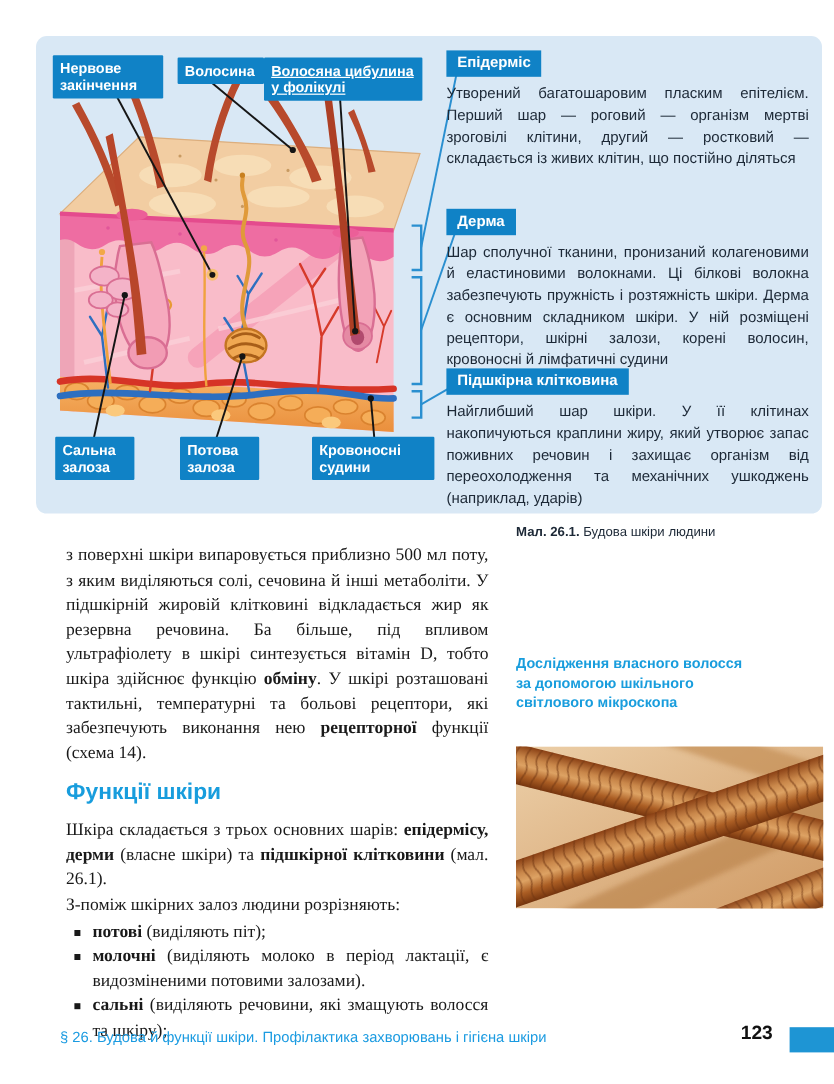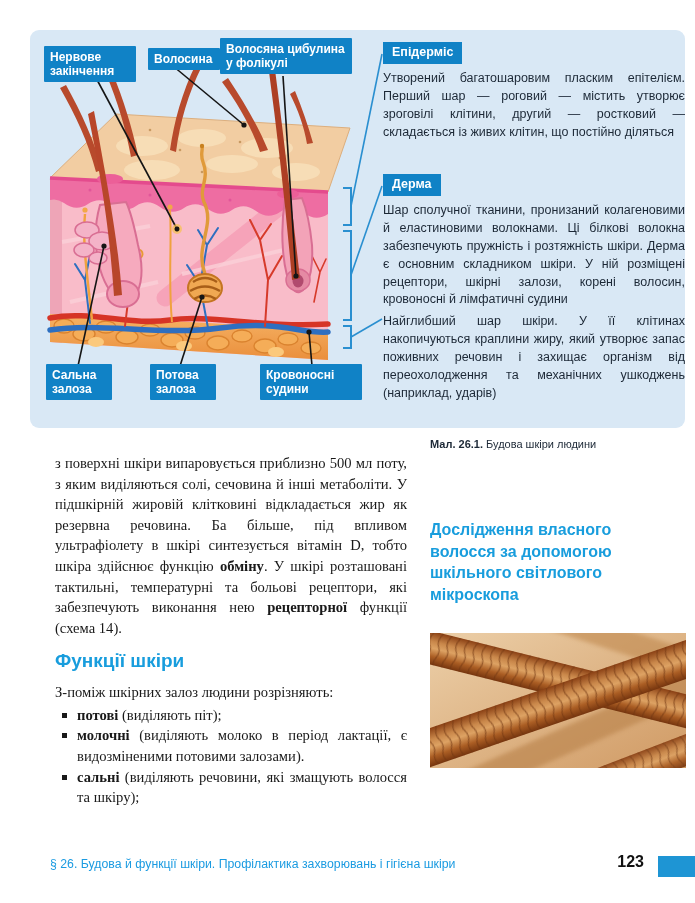--- a/index.html
+++ b/index.html
@@ -9,45 +9,45 @@
   
   .panel{position:absolute;left:30px;top:30px;width:655px;height:398px;
          background:#d9e8f5;border-radius:9px;}
   .panel svg.illu{position:absolute;left:0;top:0;}
 
   .lbl{position:absolute;background:#1082c6;color:#fff;font-weight:bold;
        font-size:12px;line-height:1.18;text-align:left;padding:4px 6px;
        border-radius:1px;box-sizing:border-box;}
   .lbl-nerve{left:14px;top:16px;width:92px;}
   .lbl-hair{left:118px;top:18px;width:72px;}
-  .lbl-bulb{left:190px;top:8px;width:132px;}
+  .lbl-bulb{left:190px;top:18px;width:132px;text-decoration:underline;}
   .lbl-sebaceous{left:16px;top:334px;width:66px;}
   .lbl-sweat{left:120px;top:334px;width:66px;}
   .lbl-vessels{left:230px;top:334px;width:102px;}
 
-  .callout{position:absolute;left:353px;width:302px;}
+  .callout{position:absolute;left:342px;width:302px;}
   .co-head{display:inline-block;background:#1082c6;color:#fff;font-weight:bold;
            font-size:12.5px;line-height:1.2;padding:3px 9px 4px;}
   .co-body{margin-top:6px;font-size:12.5px;line-height:1.43;text-align:justify;color:#1c2836;}
   .co-1{top:12px;} .co-2{top:144px;} .co-3{top:277px;}
 
   
   .col-left{position:absolute;left:55px;top:453px;width:352px;
             font-family:"Liberation Serif",serif;font-size:14.6px;
             line-height:20.6px;color:#191919;text-align:justify;}
   .col-left p{margin:0;}
   .col-left h2{font-family:"Liberation Sans",sans-serif;color:#189ddd;
                font-size:19px;line-height:1.1;margin:13px 0 10px;text-align:left;}
   .blist{margin:2px 0 0;}
   .bitem{position:relative;padding-left:22px;}
   .bitem .sq{position:absolute;left:7px;top:8px;width:5px;height:5px;background:#191919;}
 
   .col-right{position:absolute;left:430px;top:437px;width:256px;}
   .fig-caption{font-size:11px;line-height:1.3;color:#1c2836;}
-  .sb-head{margin-top:68px;width:200px;font-weight:bold;font-size:16px;
+  .sb-head{margin-top:94px;width:200px;font-weight:bold;font-size:12px;
            line-height:1.34;color:#189ddd;}
   .sb-body{margin-top:9px;width:236px;font-size:12.5px;line-height:1.46;color:#1c2836;}
   .photo{margin-top:28px;width:256px;height:135px;display:block;}
 
   
   .footer-title{position:absolute;left:50px;top:857px;font-size:12.3px;color:#1b9be1;}
   .page-number{position:absolute;left:596px;top:853px;width:48px;text-align:right;
                font-weight:bold;font-size:16px;color:#111;}
   .page-tab{position:absolute;left:658px;top:856px;width:37px;height:21px;background:#1e95d4;}
   b{font-weight:bold;}
@@ -209,34 +209,36 @@
 
     <div class="lbl lbl-nerve">Нервове закінчення</div>
     <div class="lbl lbl-hair">Волосина</div>
     <div class="lbl lbl-bulb">Волосяна цибулина у фолікулі</div>
     <div class="lbl lbl-sebaceous">Сальна залоза</div>
     <div class="lbl lbl-sweat">Потова залоза</div>
     <div class="lbl lbl-vessels">Кровоносні судини</div>
 
     <div class="callout co-1">
       <div class="co-head">Епідерміс</div>
-      <div class="co-body">Утворений багатошаровим пласким епітелієм. Перший шар — роговий — містить утворює зроговілі клітини, другий — ростковий — складається із живих клітин, що постійно діляться</div>
+      <div class="co-body">Утворений багатошаровим пласким епітелієм. Перший шар — роговий — організм мертві зроговілі клітини, другий — ростковий — складається із живих клітин, що постійно діляться</div>
     </div>
     <div class="callout co-2">
       <div class="co-head">Дерма</div>
       <div class="co-body">Шар сполучної тканини, пронизаний колагеновими й еластиновими волокнами. Ці білкові волокна забезпечують пружність і розтяжність шкіри. Дерма є основним складником шкіри. У ній розміщені рецептори, шкірні залози, корені волосин, кровоносні й лімфатичні судини</div>
     </div>
     <div class="callout co-3">
+      <div class="co-head">Підшкірна клітковина</div>
       <div class="co-body">Найглибший шар шкіри. У її клітинах накопичуються краплини жиру, який утворює запас поживних речовин і захищає організм від переохолодження та механічних ушкоджень (наприклад, ударів)</div>
     </div>
   </div>
 
   <div class="col-left">
     <p><span>з поверхні шкіри випаровується приблизно 500 мл поту, з яким виділяються солі, сечовина й інші метаболіти. У підшкірній жировій клітковині відкладається жир як резервна речовина. Ба більше, під впливом ультрафіолету в шкірі синтезується вітамін D, тобто шкіра здійснює функцію </span><b>обміну</b><span>. У шкірі розташовані тактильні, температурні та больові рецептори, які забезпечують виконання нею </span><b>рецепторної</b><span> функції (схема 14).</span></p>
     <h2>Функції шкіри</h2>
+    <p><span>Шкіра складається з трьох основних шарів: </span><b>епідермісу, дерми</b><span> (власне шкіри) та </span><b>підшкірної клітковини</b><span> (мал. 26.1).</span></p>
     <p class="blist-intro">З-поміж шкірних залоз людини розрізняють:</p>
     <div class="blist">
       <div class="bitem">
         <span class="sq"></span>
         <span><b>потові</b><span> (виділяють піт);</span></span>
       </div>
       <div class="bitem">
         <span class="sq"></span>
         <span><b>молочні</b><span> (виділяють молоко в період лактації, є видозміненими потовими залозами).</span></span>
       </div>

